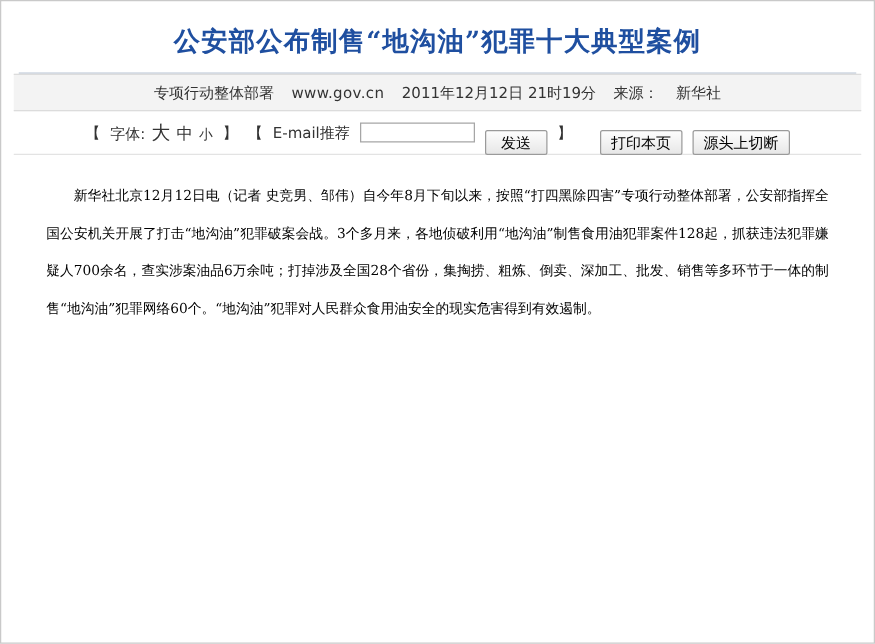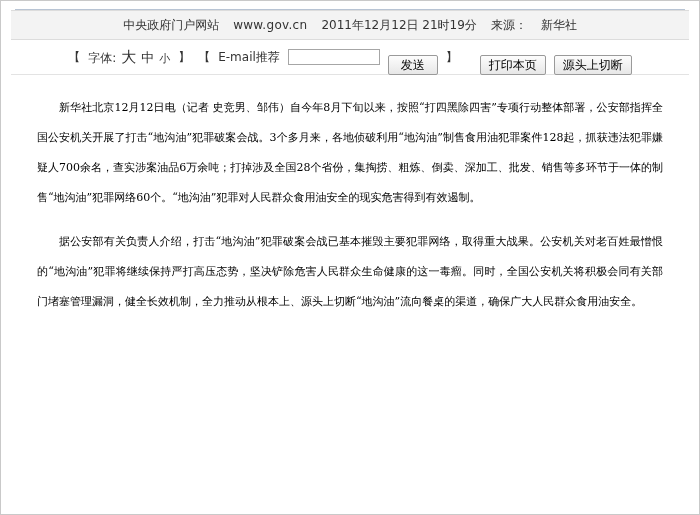--- a/index.html
+++ b/index.html
@@ -120,25 +120,26 @@
     margin: 0 0 14px 0;
     text-indent: 2em;
   }
 </style>
 </head>
 <body>
 
 <div class="page">
   <div class="inner">
 
+    <div class="title">公安部公布制售“地沟油”犯罪十大典型案例</div>
 
     <div class="rule"></div>
 
     <div class="meta-bar">
-      <span class="meta-site">中央政府门户网站</span>
+      <span class="meta-site">专项行动整体部署</span>
       <span class="meta-url">www.gov.cn</span>
       <span class="meta-date">2011年12月12日 21时19分</span>
       <span class="meta-source-label">来源：</span>
       <span class="meta-source">新华社</span>
     </div>
 
     <div class="tool-bar">
       <span class="bracket">【</span>
       <span class="fontsize-group">
         <span class="fs-label">字体:</span>
@@ -154,17 +155,16 @@
       <button class="btn send">发送</button>
       <span class="bracket">】</span>
 
       <span class="spacer-dot"></span>
       <button class="btn">打印本页</button>
       <button class="btn">源头上切断</button>
     </div>
 
     <div class="article">
       <p>新华社北京12月12日电（记者 史竞男、邹伟）自今年8月下旬以来，按照“打四黑除四害”专项行动整体部署，公安部指挥全国公安机关开展了打击“地沟油”犯罪破案会战。3个多月来，各地侦破利用“地沟油”制售食用油犯罪案件128起，抓获违法犯罪嫌疑人700余名，查实涉案油品6万余吨；打掉涉及全国28个省份，集掏捞、粗炼、倒卖、深加工、批发、销售等多环节于一体的制售“地沟油”犯罪网络60个。“地沟油”犯罪对人民群众食用油安全的现实危害得到有效遏制。</p>
-      <p>据公安部有关负责人介绍，打击“地沟油”犯罪破案会战已基本摧毁主要犯罪网络，取得重大战果。公安机关对老百姓最憎恨的“地沟油”犯罪将继续保持严打高压态势，坚决铲除危害人民群众生命健康的这一毒瘤。同时，全国公安机关将积极会同有关部门堵塞管理漏洞，健全长效机制，全力推动从根本上、源头上切断“地沟油”流向餐桌的渠道，确保广大人民群众食用油安全。</p>
     </div>
 
   </div>
 </div>
 
 </body></html>

